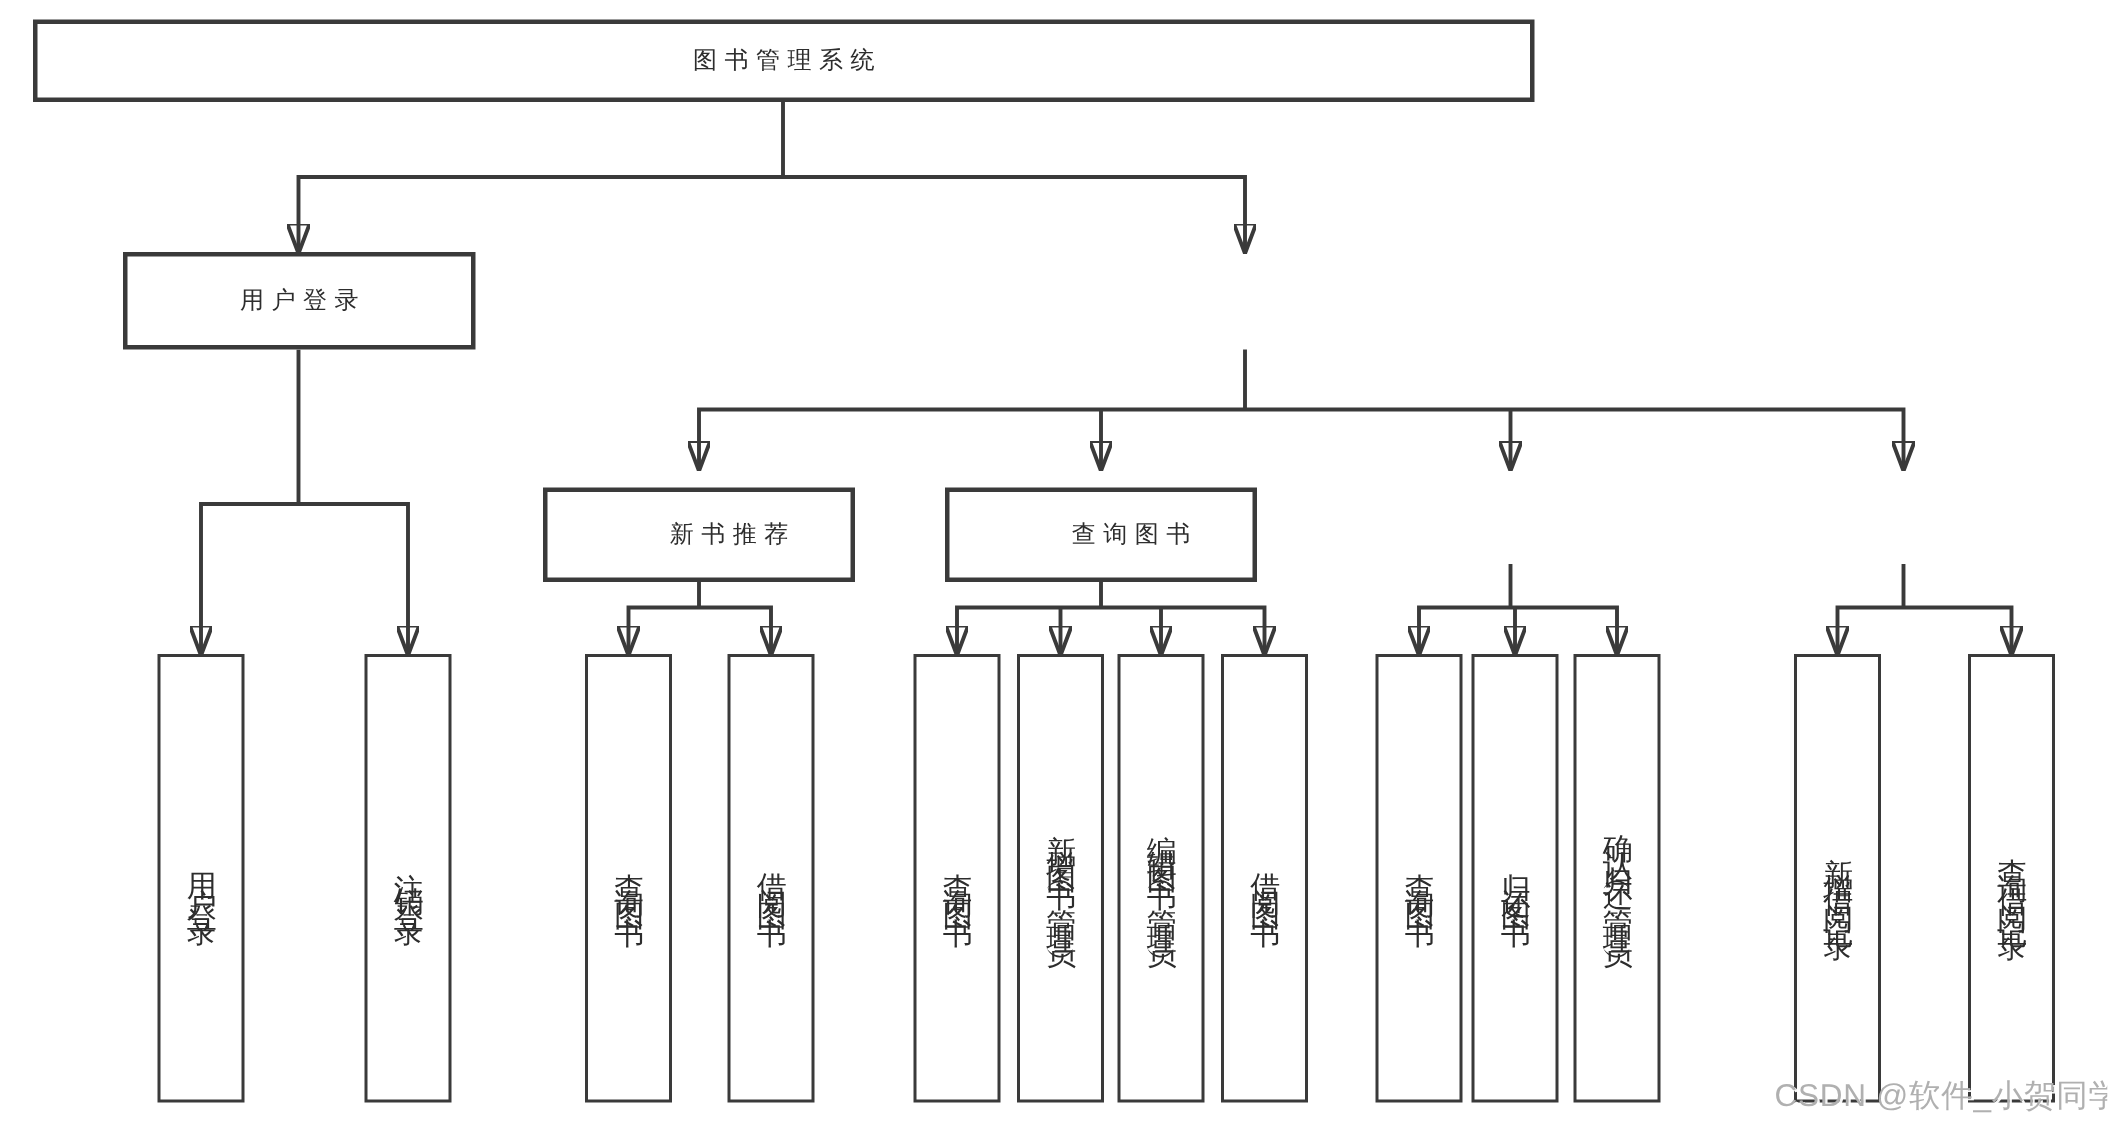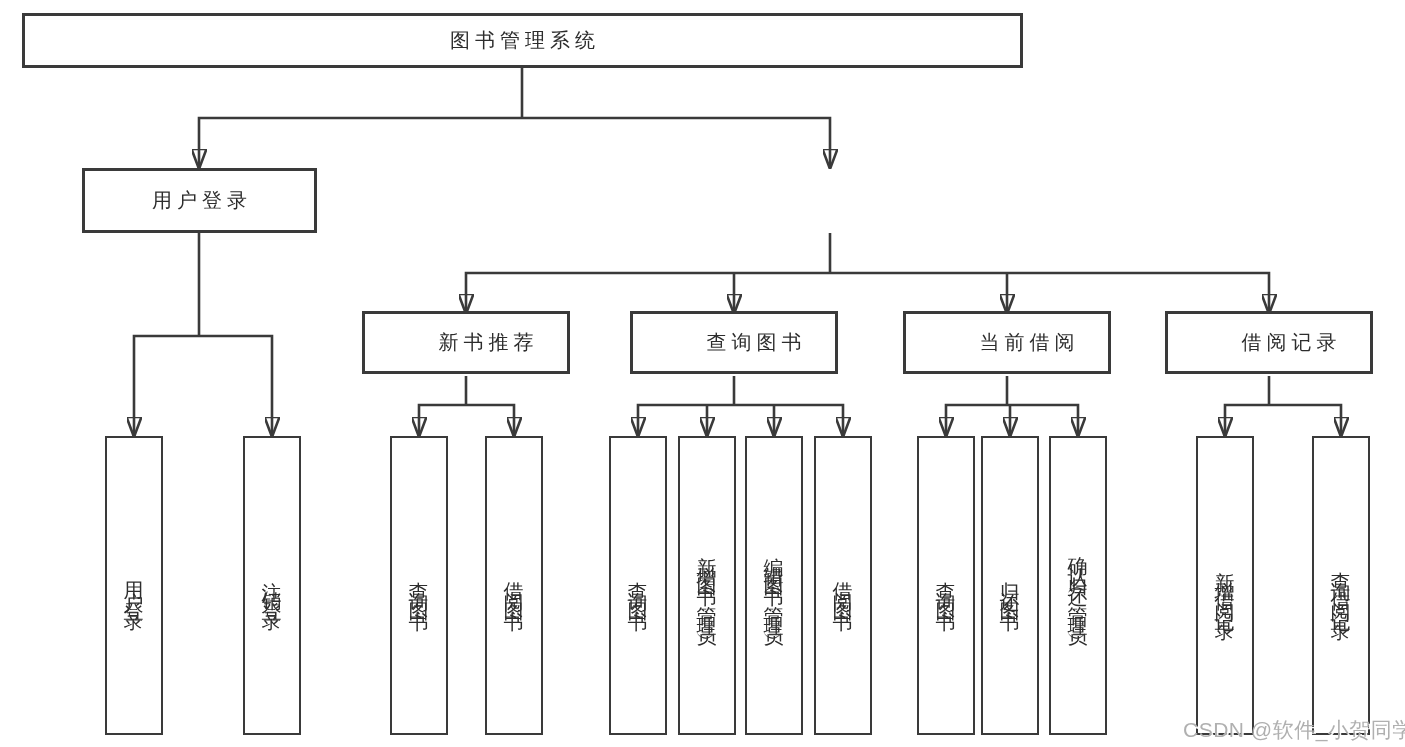--- a/index.html
+++ b/index.html
@@ -32,28 +32,28 @@
     box-sizing: border-box;
     background: #ffffff;
     border: 3px solid #3a3a3a;
     display: flex;
     align-items: center;
     justify-content: center;
     color: #2d2d2d;
     text-align: center;
   }
   .h-label {
-    font-size: 20px;
+    font-size: 16px;
     letter-spacing: 5px;
     text-indent: 5px;
     white-space: nowrap;
   }
   .root  { left: 22px;  top: 13px;  width: 1001px; height: 55px; }
   .lvl2  { top: 168px; width: 235px; height: 65px; }
-  .lvl3  { top: 311px; width: 208px; height: 63px; padding-left: 40px; }
+  .lvl3  { top: 325px; width: 208px; height: 63px; padding-left: 40px; }
   .leaf {
     top: 436px;
     width: 58px;
     height: 299px;
     border-width: 2.6px;
     writing-mode: vertical-rl;
     text-orientation: mixed;
     font-size: 20px;
     letter-spacing: 10px;
     line-height: 1;
@@ -130,26 +130,20 @@
   <div class="node lvl2" style="left:82px;">
     <span class="h-label">用户登录</span>
   </div>
 
   <div class="node lvl3" style="left:362px;">
     <span class="h-label">新书推荐</span>
   </div>
   <div class="node lvl3" style="left:630px;">
     <span class="h-label">查询图书</span>
   </div>
-  <div class="node lvl3" style="left:903px;">
-    <span class="h-label">当前借阅</span>
-  </div>
-  <div class="node lvl3" style="left:1165px;">
-    <span class="h-label">借阅记录</span>
-  </div>
 
   <div class="node leaf" style="left:105px;">用户登录</div>
   <div class="node leaf" style="left:243px;">注销登录</div>
 
   <div class="node leaf" style="left:390px;">查询图书</div>
   <div class="node leaf" style="left:485px;">借阅图书</div>
 
   <div class="node leaf" style="left:609px;">查询图书</div>
   <div class="node leaf" style="left:678px;">新增图书（管理员）</div>
   <div class="node leaf" style="left:745px;">编辑图书（管理员）</div>

